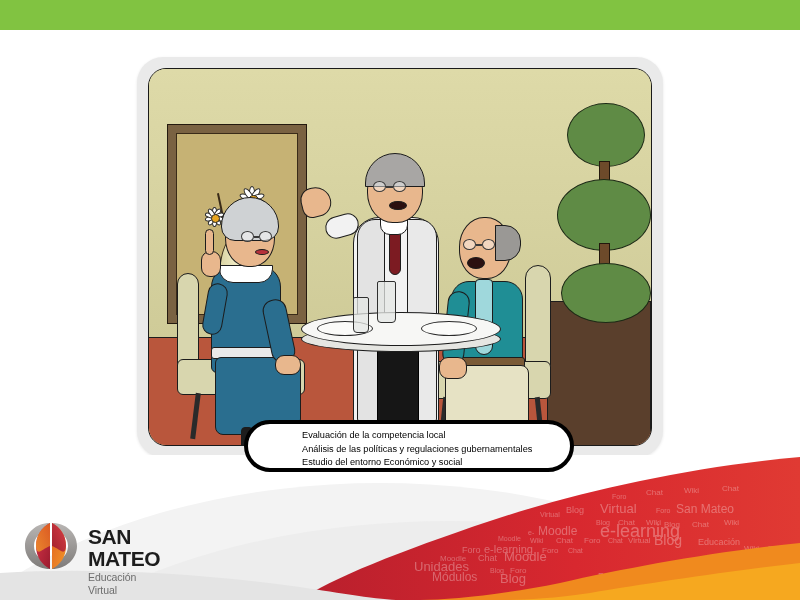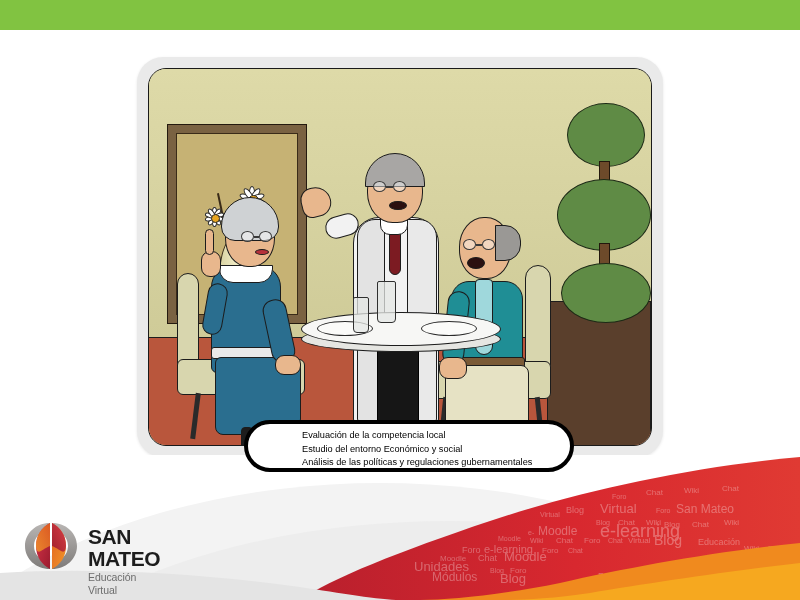--- a/index.html
+++ b/index.html
@@ -373,22 +373,22 @@
       <div class="plate" style="left:272px;top:252px;"></div>
       <div class="glass" style="left:228px;top:212px;width:19px;height:42px;"></div>
       <div class="glass" style="left:204px;top:228px;width:16px;height:36px;"></div>
 
     </div>
   </div>
 
   <div id="speech-bubble">
     <div id="bubble-text">
       <div>Evaluación de la competencia local</div>
+      <div>Análisis de las políticas y regulaciones gubernamentales</div>
       <div>Estudio del  entorno Económico y social</div>
-      <div>Análisis de las políticas y regulaciones gubernamentales</div>
     </div>
   </div>
 
   <div id="footer">
     <div id="footer-swoosh-gray1"></div>
     <div id="footer-swoosh-gray2"></div>
 
     <div id="footer-right">
       <svg width="800" height="145" viewBox="0 0 800 145">
         <defs>

